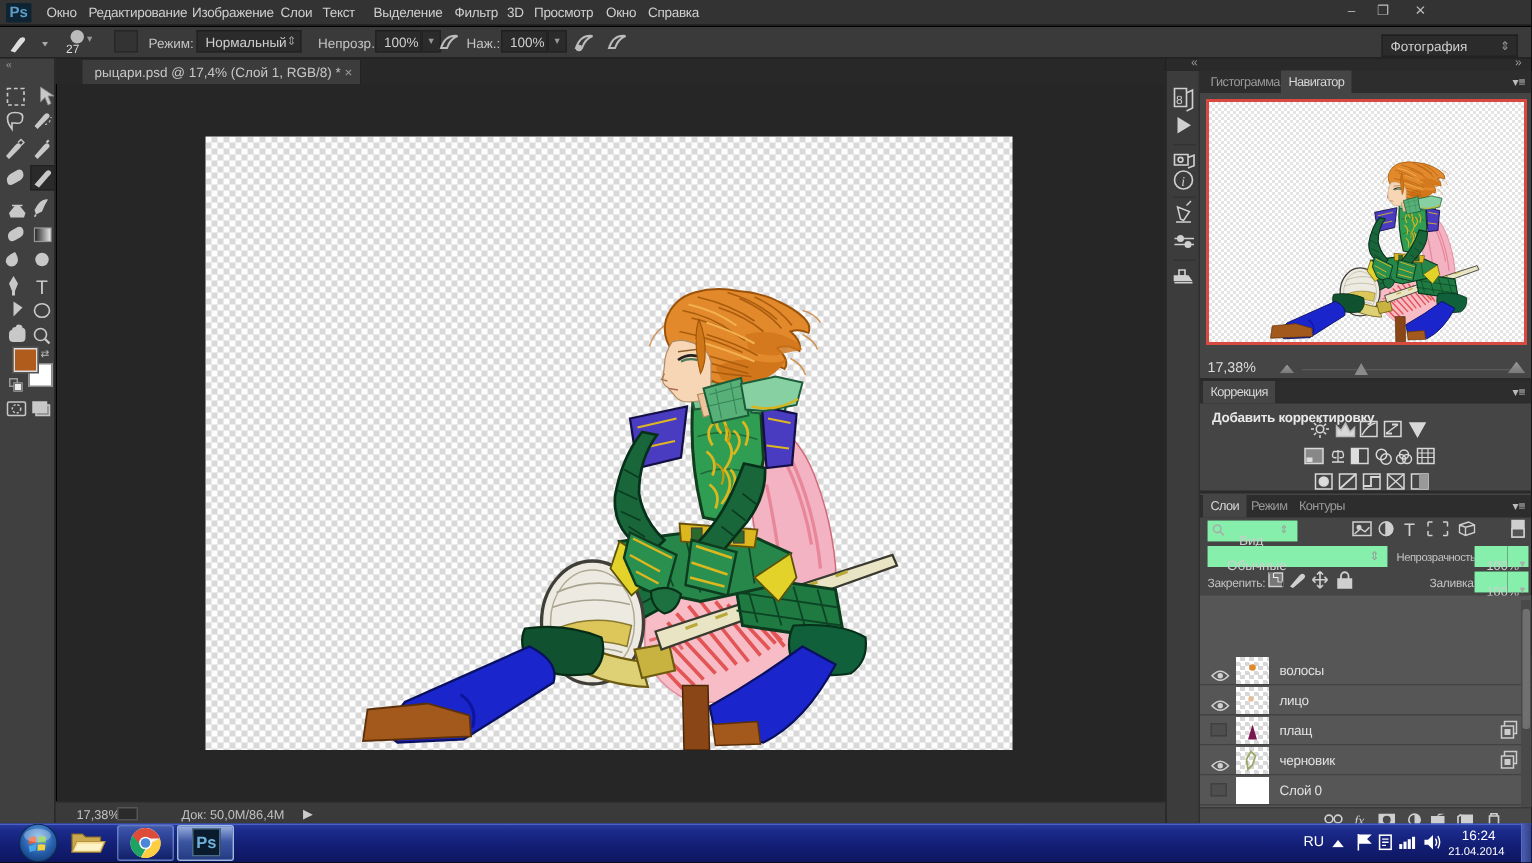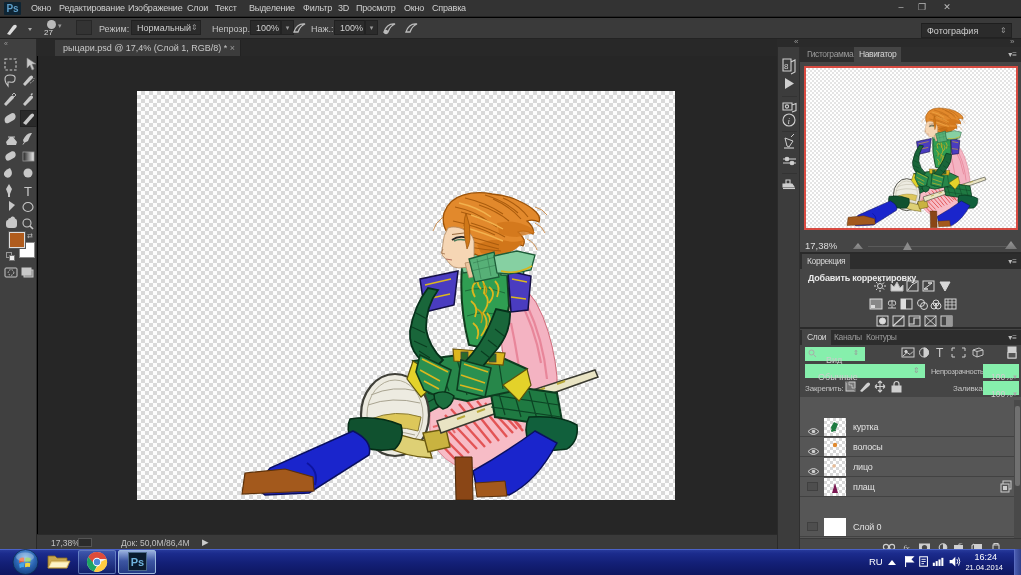--- a/index.html
+++ b/index.html
@@ -257,21 +257,21 @@
       <rect x="67" y="37" width="11" height="10"></rect>
         <path d="M67 37 L78 47 M67 47 L78 37" stroke-width="0.9"></path>
       <rect x="83" y="37" width="11" height="10"></rect>
         <rect x="88" y="37" width="6" height="10" fill="#999" stroke="none"></rect>
     </g>
   </svg>
   <div class="abs" style="left:0;top:280px;width:221px;height:2px;background:#2a2a2a;"></div>
 
   <div class="ptabrow" style="top:283px;">
     <div class="ptab act" style="left:2px;">Слои</div>
-    <div class="ptab" style="left:29px;">Каналы</div>
+    <div class="ptab" style="left:29px;">Режим</div>
     <div class="ptab" style="left:61px;">Контуры</div>
     <div class="abs" style="right:4px;top:3px;color:#bbb;font-size:8px;">▾≡</div>
   </div>
   <div class="abs dk" style="left:5px;top:300px;width:60px;height:13px;font-size:9px;line-height:12px;color:#ccc;padding-left:14px;">Вид</div>
   <svg class="abs" style="left:8px;top:302px;" width="9" height="9" viewBox="0 0 9 9">
       <circle cx="3.5" cy="3.5" r="2.5" fill="none" stroke="#aaa"></circle>
       <path d="M5.5 5.5 L8 8" stroke="#aaa"></path>
     </svg>
   <div class="abs" style="left:53px;top:302px;color:#999;font-size:7px;">⇕</div>
   <svg class="abs" style="left:100px;top:299px;" width="120" height="13" viewBox="0 0 120 13">
@@ -302,31 +302,20 @@
       <path d="M15 11 L21 4 Q23 1.5 24.5 3 Q26 4.5 23.5 6.5 L17 12 Z" fill="#cfcfcf" stroke="none"></path>
       <path d="M35 1 V12 M30 6.5 H40 M35 1 L33 3 M35 1 L37 3 M35 12 L33 10 M35 12 L37 10 M30 6.5 L32 4.5 M30 6.5 L32 8.5 M40 6.5 L38 4.5 M40 6.5 L38 8.5" stroke-width="1.1"></path>
       <rect x="47" y="6" width="9" height="6" fill="#cfcfcf"></rect>
         <path d="M49 6 V4 a2.5 2.5 0 0 1 5 0 V6" stroke-width="1.2"></path>
     </g>
   </svg>
   <div class="abs" style="left:153px;top:337px;color:#c3c3c3;font-size:8px;letter-spacing:-0.2px;">Заливка:</div>
   <div class="abs dk" style="left:183px;top:334px;width:22px;height:14px;font-size:8.5px;line-height:13px;padding-left:1px;background:#252525;">100%</div>
   <div class="abs dk" style="left:205px;top:334px;width:11px;height:14px;background:#3a3a3a;color:#aaa;font-size:6px;text-align:center;line-height:13px;">▼</div>
   <div class="abs" id="layerlist" style="left:0;top:350px;width:221px;height:141px;background:#565656;">
-    <div class="lrow" style="top:20px;">
-      <span class="eye"><svg class="eyesvg" width="13" height="9" viewBox="0 0 13 9">
-            <path d="M1 4.5 Q6.5 -1.5 12 4.5 Q6.5 10.5 1 4.5 Z" fill="none" stroke="#d0d0d0" stroke-width="1"></path>
-            <circle cx="6.5" cy="4.5" r="1.8" fill="#d0d0d0"></circle>
-          </svg></span>
-      <div class="lthumb chkt"><svg width="22" height="18" viewBox="0 0 22 18">
-            <path d="M10 4 L14 6 L12 11 L8 14 L7 9 Z" fill="#1e7a40"></path>
-            <path d="M7 13 L12 12" stroke="#1e7a40" stroke-width="1.5"></path>
-          </svg></div>
-      <span class="lname">куртка</span>
-    </div>
     <div class="lrow" style="top:40px;">
       <span class="eye"><svg class="eyesvg" width="13" height="9" viewBox="0 0 13 9">
             <path d="M1 4.5 Q6.5 -1.5 12 4.5 Q6.5 10.5 1 4.5 Z" fill="none" stroke="#d0d0d0" stroke-width="1"></path>
             <circle cx="6.5" cy="4.5" r="1.8" fill="#d0d0d0"></circle>
           </svg></span>
       <div class="lthumb chkt"><svg width="22" height="18" viewBox="0 0 22 18">
             <circle cx="11" cy="7" r="2.2" fill="#e08a30"></circle>
           </svg></div>
       <span class="lname">волосы</span>
     </div>
@@ -345,20 +334,35 @@
     <div class="lrow" style="top:60px;">
       <span class="eye"><svg class="eyesvg" width="13" height="9" viewBox="0 0 13 9">
             <path d="M1 4.5 Q6.5 -1.5 12 4.5 Q6.5 10.5 1 4.5 Z" fill="none" stroke="#d0d0d0" stroke-width="1"></path>
             <circle cx="6.5" cy="4.5" r="1.8" fill="#d0d0d0"></circle>
           </svg></span>
       <div class="lthumb chkt"><svg width="22" height="18" viewBox="0 0 22 18">
             <circle cx="10" cy="8" r="1.8" fill="#e8bc96"></circle>
           </svg></div>
       <span class="lname">лицо</span>
     </div>
+    <div class="lrow" style="top:100px;">
+      <span class="eye"><svg class="eyesvg" width="13" height="9" viewBox="0 0 13 9">
+            <path d="M1 4.5 Q6.5 -1.5 12 4.5 Q6.5 10.5 1 4.5 Z" fill="none" stroke="#d0d0d0" stroke-width="1"></path>
+            <circle cx="6.5" cy="4.5" r="1.8" fill="#d0d0d0"></circle>
+          </svg></span>
+      <div class="lthumb chkt"><svg width="22" height="18" viewBox="0 0 22 18">
+            <path d="M10 3 L13 6 L11 12 L8 15 L7 8 Z" fill="none" stroke="#9aa86a" stroke-width="1.2"></path>
+          </svg></div>
+      <span class="lname">черновик</span>
+      <svg class="abs" style="right:8px;top:3px;" width="13" height="13" viewBox="0 0 13 13">
+          <rect x="3" y="1" width="8" height="8" fill="none" stroke="#ccc"></rect>
+          <rect x="1" y="4" width="8" height="8" fill="#565656" stroke="#ccc"></rect>
+          <rect x="3" y="6" width="4" height="4" fill="#ccc"></rect>
+        </svg>
+    </div>
     <div class="lrow" style="top:120px;">
       <span class="eye" style="color:transparent;border:1px solid #404040;width:11px;height:9px;background:#4e4e4e;"></span>
       <div class="lthumb" style="background:#fff;"></div>
       <span class="lname">Слой 0</span>
     </div>
     <div class="abs" style="right:0;top:3px;width:7px;height:138px;background:#494949;">
         <div class="abs" style="left:1px;top:6px;width:5px;height:80px;background:#707070;border-radius:2px;"></div>
       </div>
   </div>
   <div class="abs" id="lbottom" style="left:0;top:491px;width:221px;height:11px;background:#484848;border-top:1px solid #3a3a3a;">

